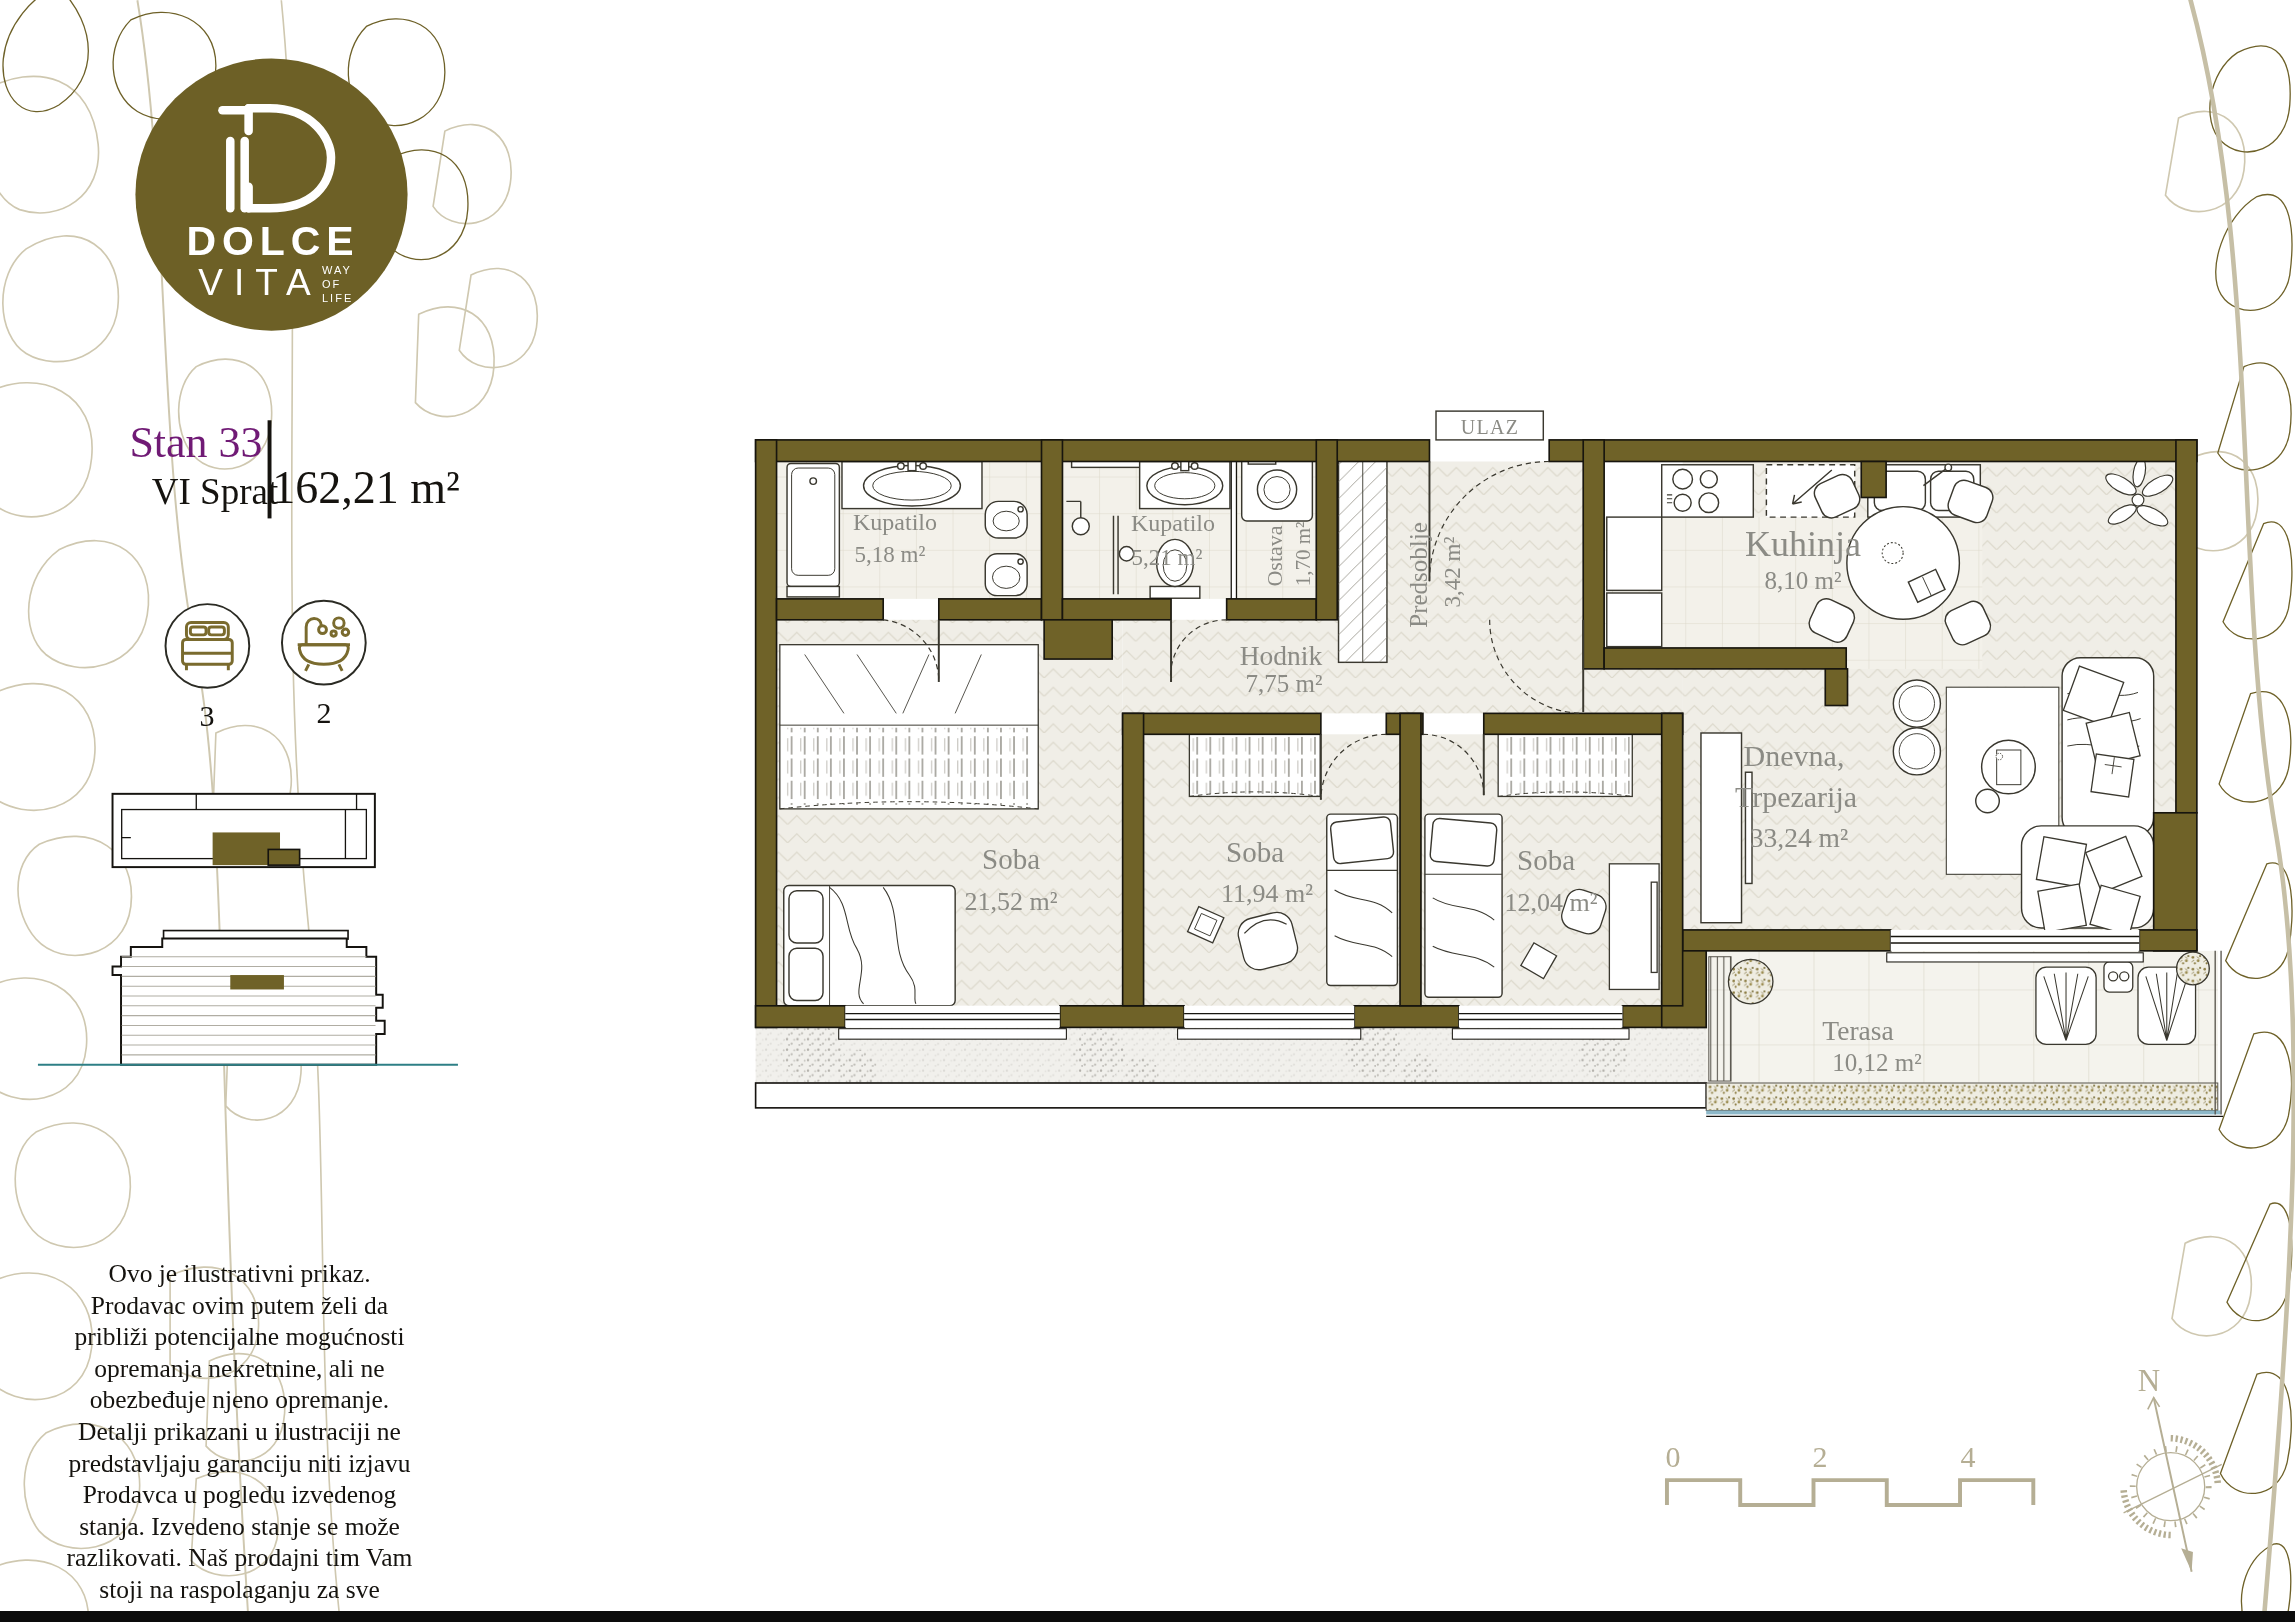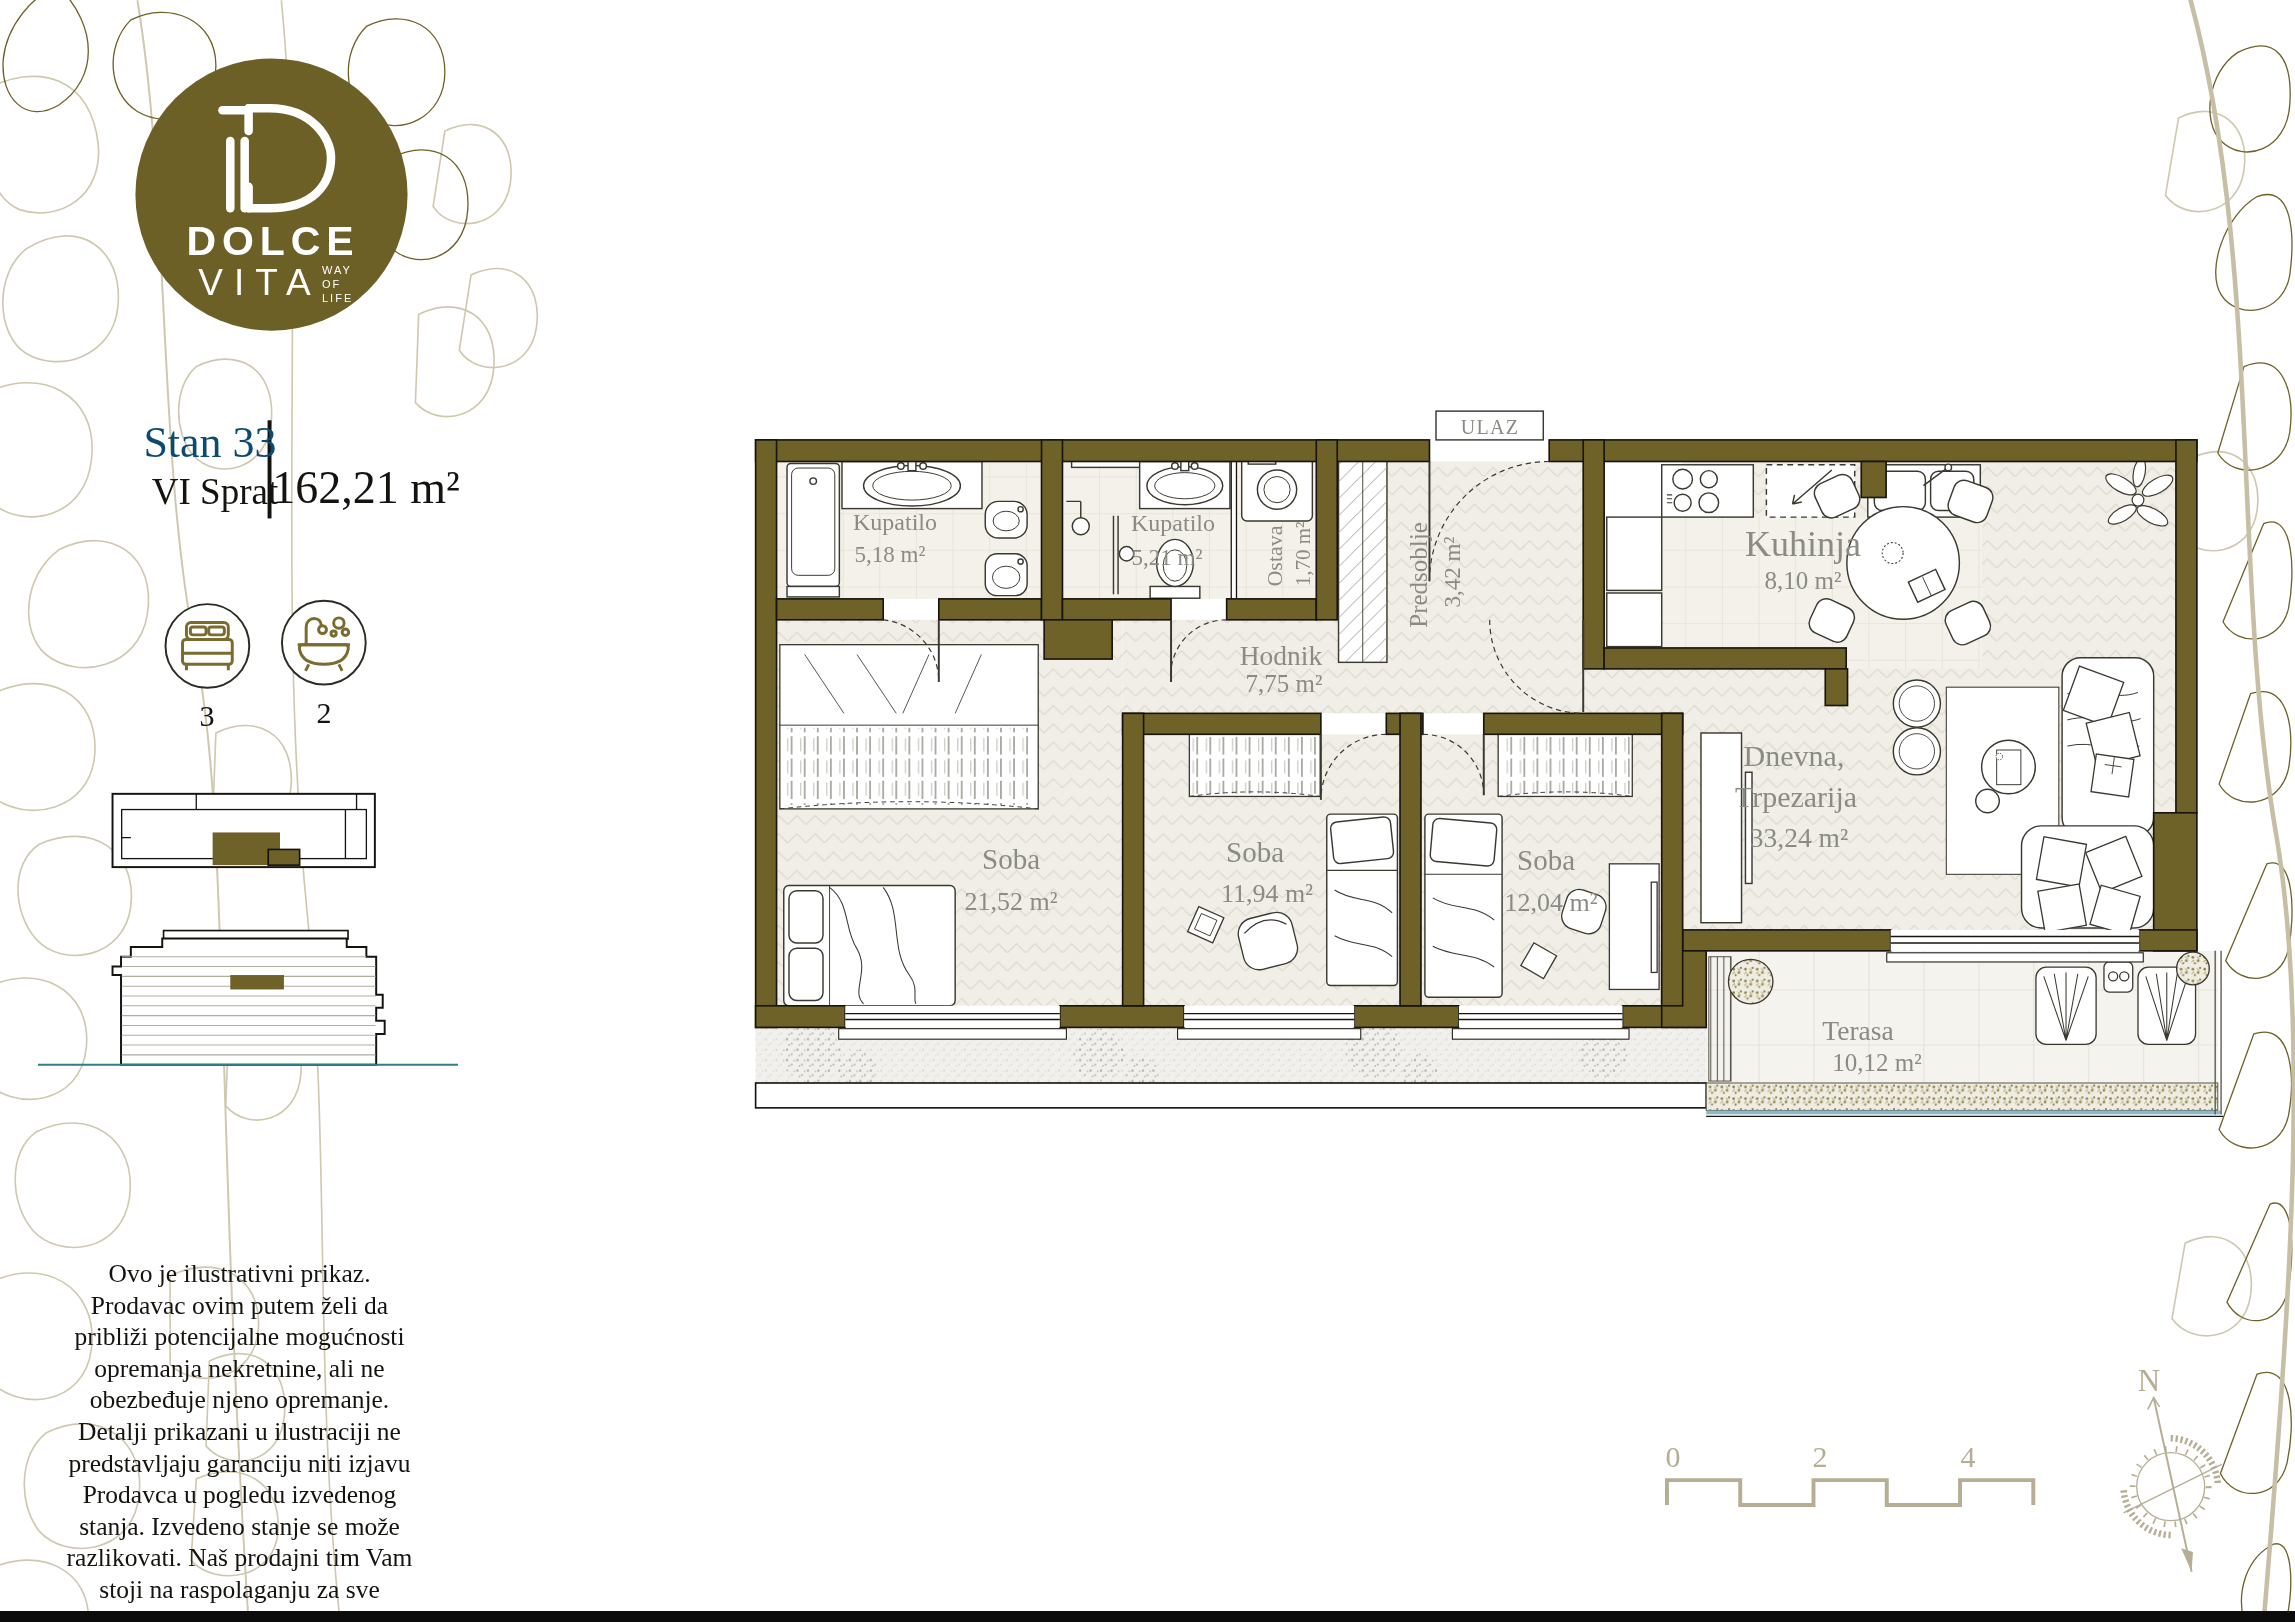--- a/index.html
+++ b/index.html
@@ -520,21 +520,21 @@
 </svg>
 
 <div class="abs ctr logo-txt" style="left:273px;top:241px;font-size:41px;font-weight:bold;letter-spacing:5.9px;">DOLCE</div>
 <div class="abs ctr logo-txt" style="left:260px;top:283px;font-size:37px;font-weight:300;letter-spacing:11px;">VITA</div>
 <div class="abs logo-txt" style="left:322px;top:264px;font-size:11px;letter-spacing:2px;line-height:1.25;">
   <div>WAY</div>
   <div>OF</div>
   <div>LIFE</div>
 </div>
 
-<div class="abs ctr" style="left:196px;top:442px;font-size:44px;color:#0c4a6e;margin-left:14px;">Stan 33</div>
+<div class="abs ctr" style="left:196px;top:442px;font-size:44px;color:#701a75;">Stan 33</div>
 <div class="abs ctr" style="left:215px;top:491px;font-size:37px;color:#15130f;">VI Sprat</div>
 <div class="abs ctr" style="left:366px;top:487px;font-size:46px;color:#15130f;">162,21 m²</div>
 
 <div class="abs ctr" style="left:207px;top:716px;font-size:30px;color:#15130f;">3</div>
 <div class="abs ctr" style="left:324px;top:713px;font-size:30px;color:#15130f;">2</div>
 
 <div class="abs" id="disclaimer">Ovo je ilustrativni prikaz. Prodavac ovim putem želi da približi potencijalne mogućnosti opremanja nekretnine, ali ne obezbeđuje njeno opremanje. Detalji prikazani u ilustraciji ne predstavljaju garanciju niti izjavu Prodavca u pogledu izvedenog stanja. Izvedeno stanje se može razlikovati. Naš prodajni tim Vam stoji na raspolaganju za sve informacije.</div>
 
 <div class="abs ctr lbl" style="left:1490px;top:427px;font-size:20px;letter-spacing:1.3px;">ULAZ</div>
 

